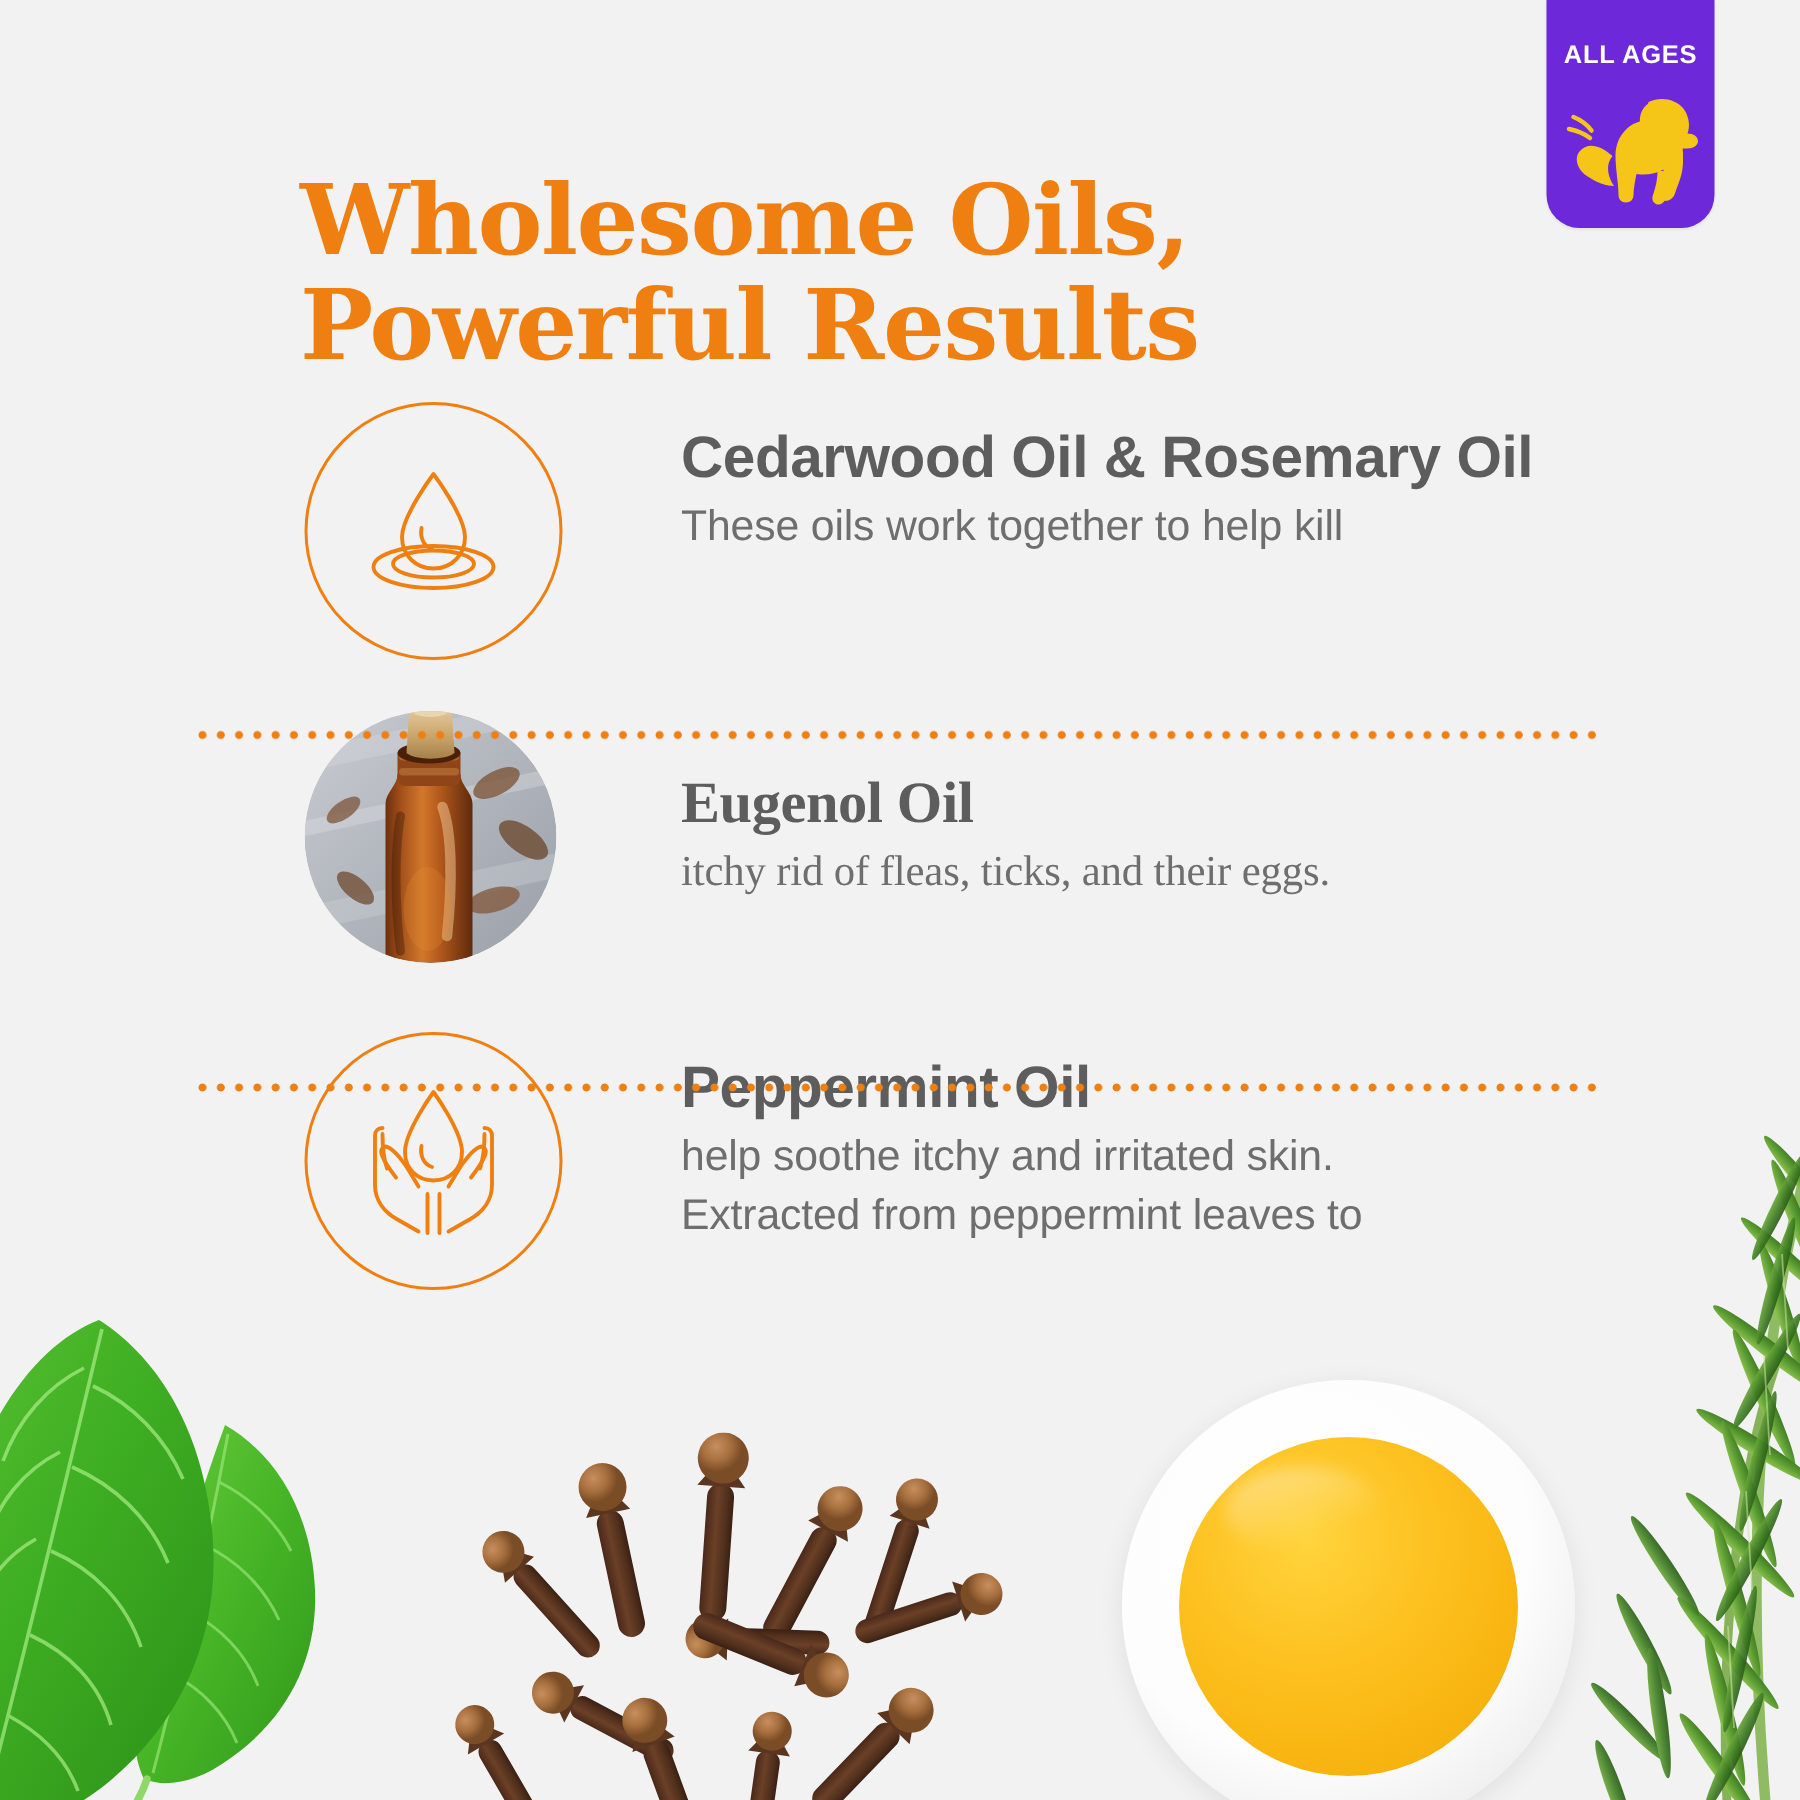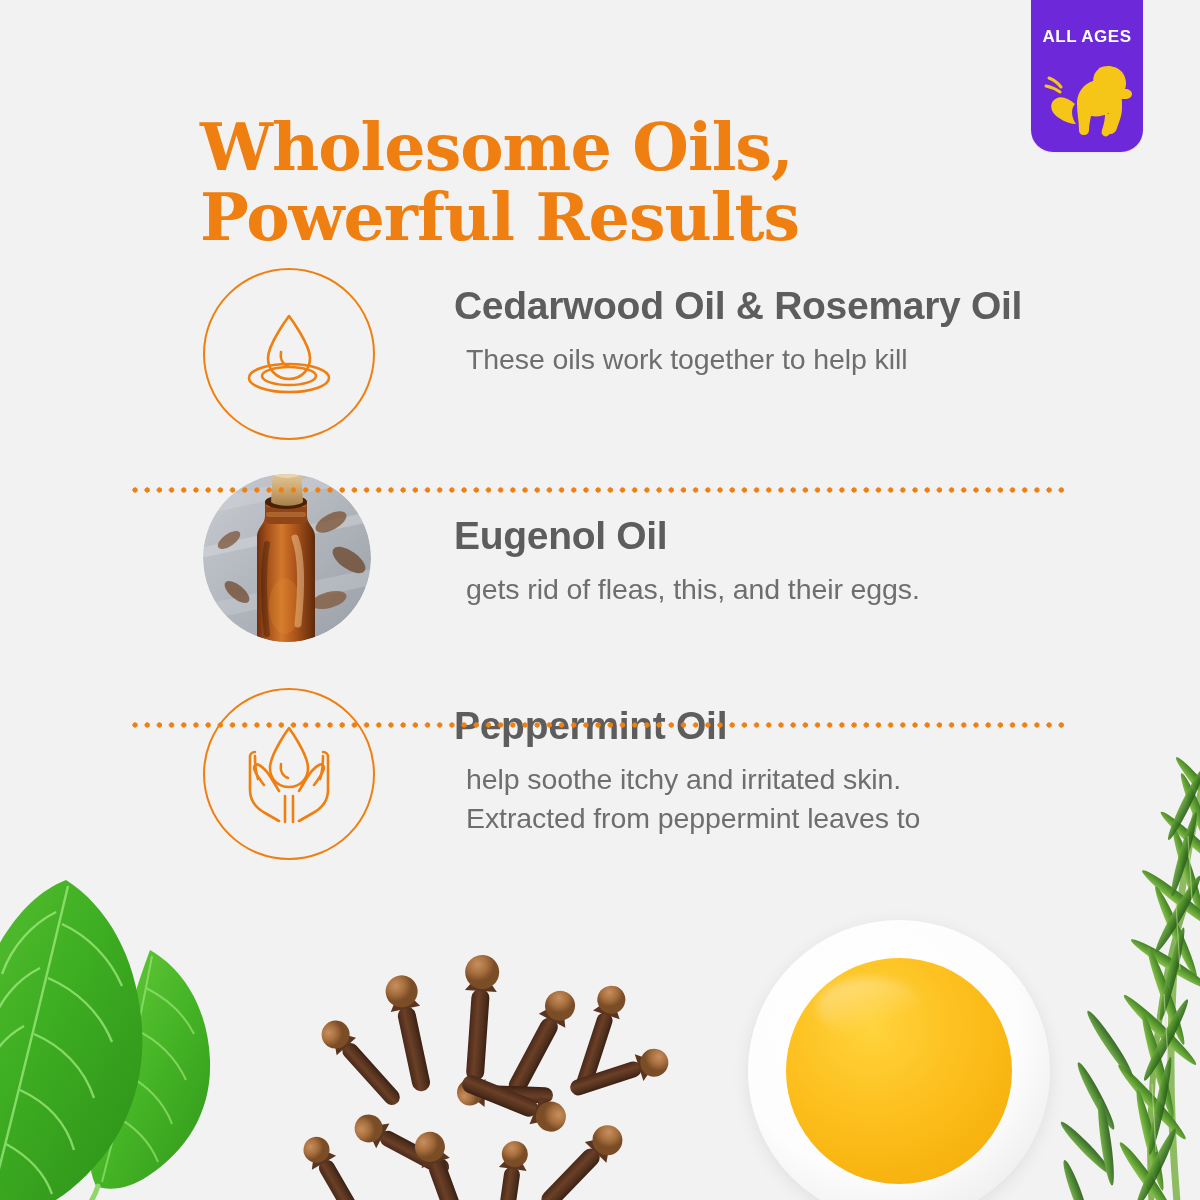--- a/index.html
+++ b/index.html
@@ -52,28 +52,28 @@
   .row .media.ring{border:2.5px solid #ef7f10;background:transparent;}
   .row .media.photo{border:none;}
   .row .text{position:absolute;left:454px;top:22px;right:60px;}
   .row h3{
     margin:0 0 4px 0;
     color:#5d5d5d;
     font-size:39px;font-weight:bold;line-height:1.12;
     letter-spacing:-.3px;
   }
   .row p{
-    margin:12px;color:#6e6e6e;
+    margin:0;color:#6e6e6e;
     font-size:28.5px;line-height:1.38;
     letter-spacing:-.1px;
   }
   .row p span{display:block;}
 
   .row2 .media{top:2px;}
-  .row2 .text{top:42px;}
+  .row2 .text{top:42px;font-family:Liberation Serif, serif;}
   .row3 .text{top:22px;}
 
   
   .divider{
     position:absolute;left:132px;width:936px;height:6px;
     background-image:radial-gradient(circle at 3px 3px, #ef7f10 2.4px, rgba(239,127,16,0) 2.9px);
     background-size:12.2px 6px;background-repeat:repeat-x;
   }
   .divider.d1{top:487px;}
   .divider.d2{top:722px;}
@@ -221,21 +221,21 @@
 
             <path d="M92 64 C98 80 99 112 95 150" stroke="#ffd9a8" stroke-width="7" fill="none" opacity=".45" stroke-linecap="round"></path>
             <path d="M64 70 C60 92 60 128 64 160" stroke="#2e1405" stroke-width="6" fill="none" opacity=".35" stroke-linecap="round"></path>
             <ellipse cx="82" cy="132" rx="16" ry="28" fill="#e8902f" opacity=".25"></ellipse>
           </g>
         </svg>
       </div>
       <div class="text">
         <h3>Eugenol Oil</h3>
         <p>
-          <span>gets rid of fleas, this, and their eggs.</span>
+          <span>itchy rid of fleas, ticks, and their eggs.</span>
         </p>
       </div>
     </div>
 
     <div class="row row3">
       <div class="media ring">
         <svg width="124" height="124" viewBox="0 0 124 124">
           <g fill="none" stroke="#ef7f10" stroke-width="2.6" stroke-linecap="round" stroke-linejoin="round">
 
             <path d="M62 16 C62 16 81 42 81 56 C81 67 73 75 62 75 C51 75 43 67 43 56 C43 42 62 16 62 16 Z"></path>

